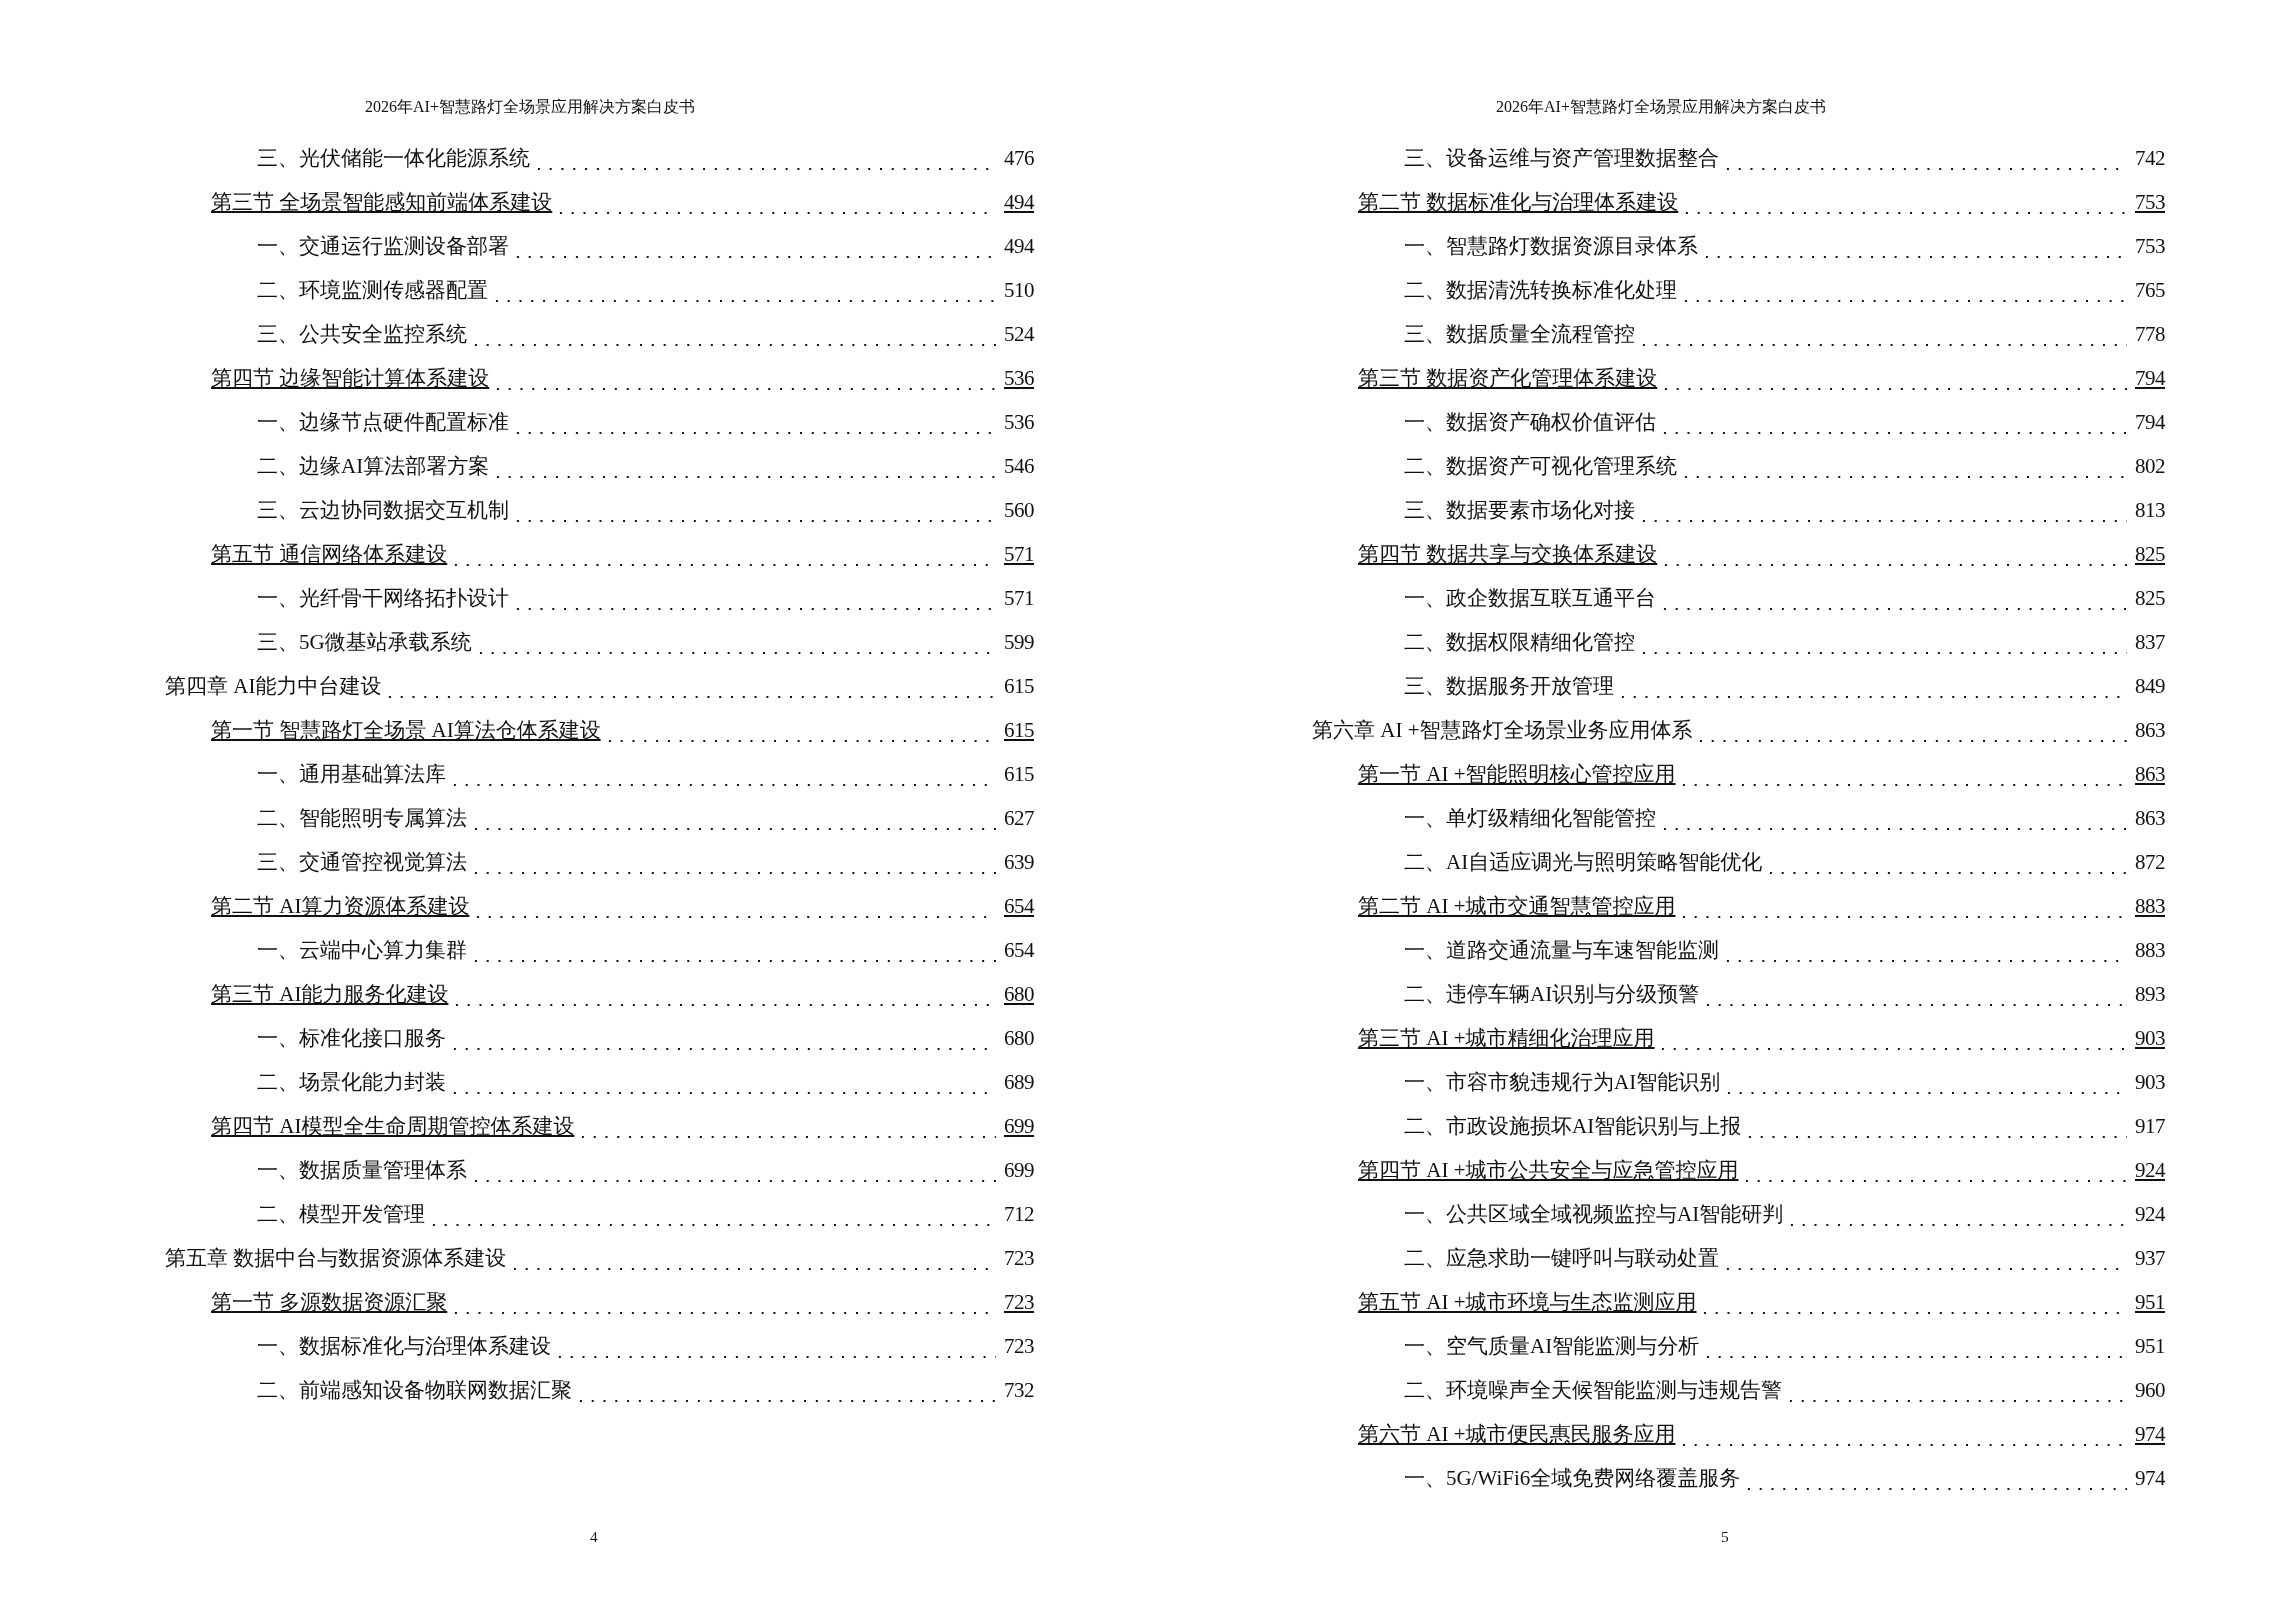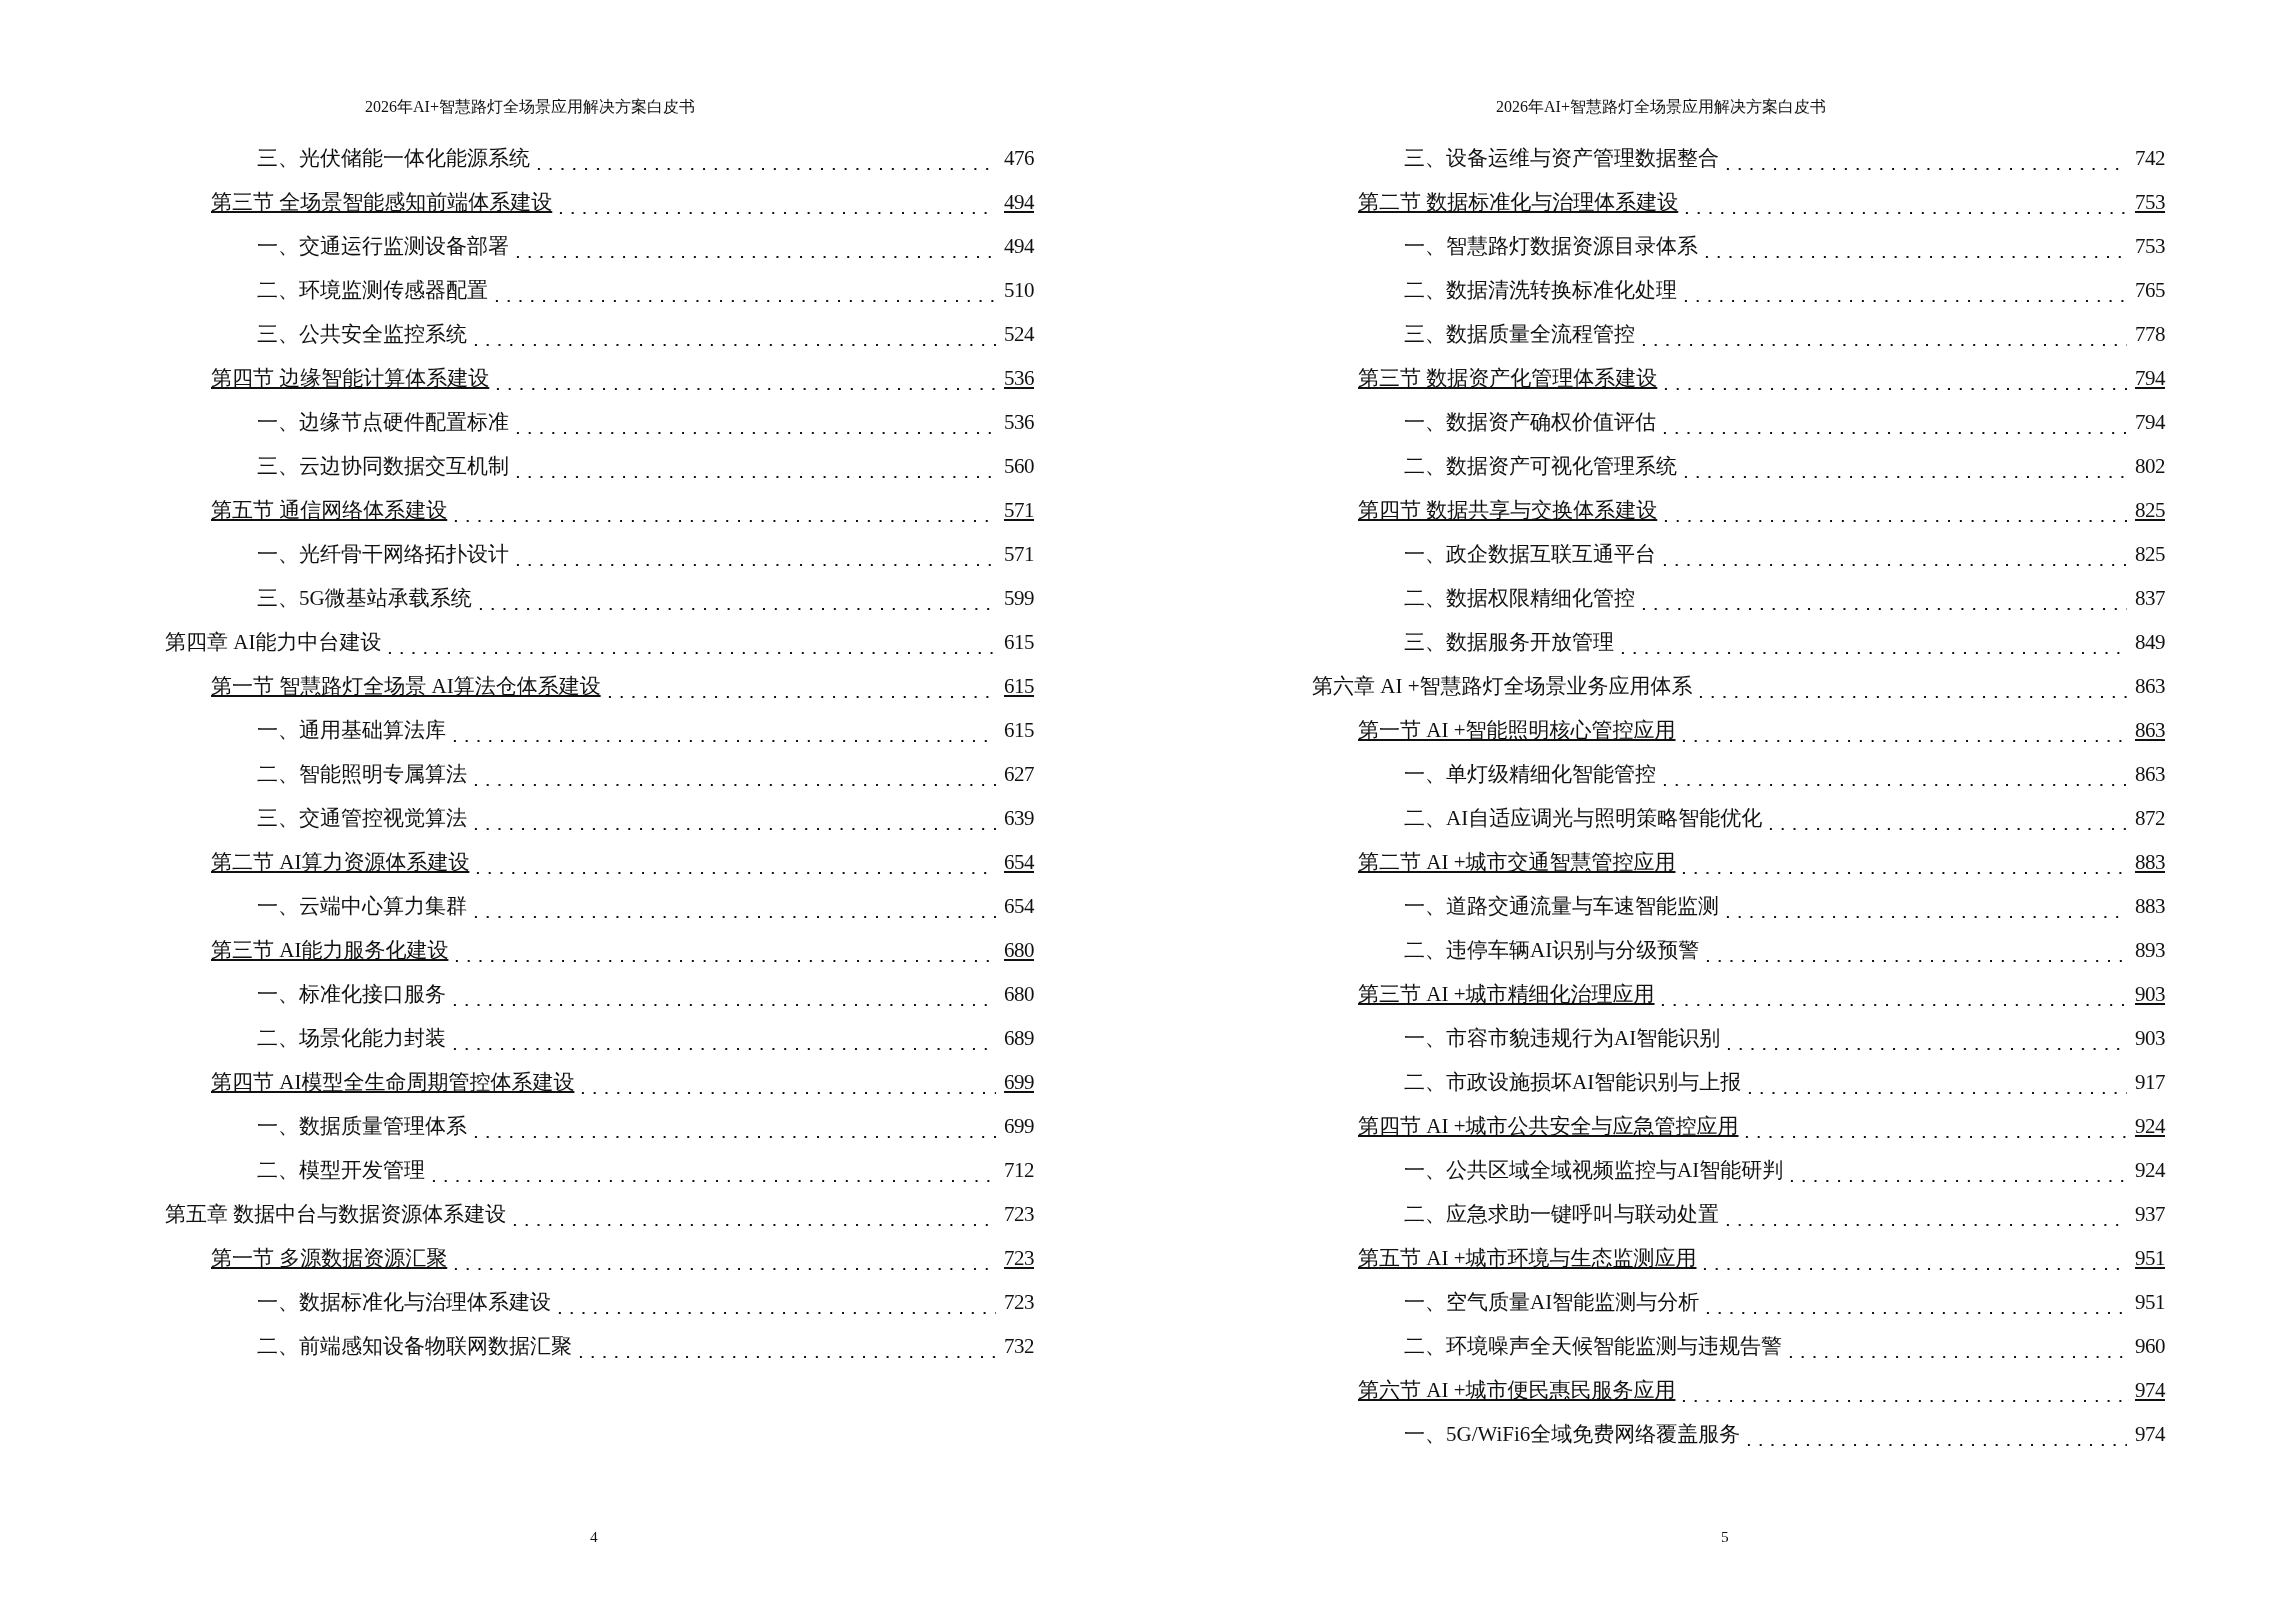--- a/index.html
+++ b/index.html
@@ -58,20 +58,25 @@
         <span class="toc-title">第四节 边缘智能计算体系建设</span>
         <span class="toc-leader"></span>
         <span class="toc-page">536</span>
       </div>
       <div class="toc-row lvl-item">
         <span class="toc-title">一、边缘节点硬件配置标准</span>
         <span class="toc-leader"></span>
         <span class="toc-page">536</span>
       </div>
       <div class="toc-row lvl-item">
+        <span class="toc-title">二、边缘AI算法部署方案</span>
+        <span class="toc-leader"></span>
+        <span class="toc-page">546</span>
+      </div>
+      <div class="toc-row lvl-item">
         <span class="toc-title">三、云边协同数据交互机制</span>
         <span class="toc-leader"></span>
         <span class="toc-page">560</span>
       </div>
       <div class="toc-row lvl-section">
         <span class="toc-title">第五节 通信网络体系建设</span>
         <span class="toc-leader"></span>
         <span class="toc-page">571</span>
       </div>
       <div class="toc-row lvl-item">
@@ -209,20 +214,25 @@
       <div class="toc-row lvl-item">
         <span class="toc-title">一、数据资产确权价值评估</span>
         <span class="toc-leader"></span>
         <span class="toc-page">794</span>
       </div>
       <div class="toc-row lvl-item">
         <span class="toc-title">二、数据资产可视化管理系统</span>
         <span class="toc-leader"></span>
         <span class="toc-page">802</span>
       </div>
+      <div class="toc-row lvl-item">
+        <span class="toc-title">三、数据要素市场化对接</span>
+        <span class="toc-leader"></span>
+        <span class="toc-page">813</span>
+      </div>
       <div class="toc-row lvl-section">
         <span class="toc-title">第四节 数据共享与交换体系建设</span>
         <span class="toc-leader"></span>
         <span class="toc-page">825</span>
       </div>
       <div class="toc-row lvl-item">
         <span class="toc-title">一、政企数据互联互通平台</span>
         <span class="toc-leader"></span>
         <span class="toc-page">825</span>
       </div>

